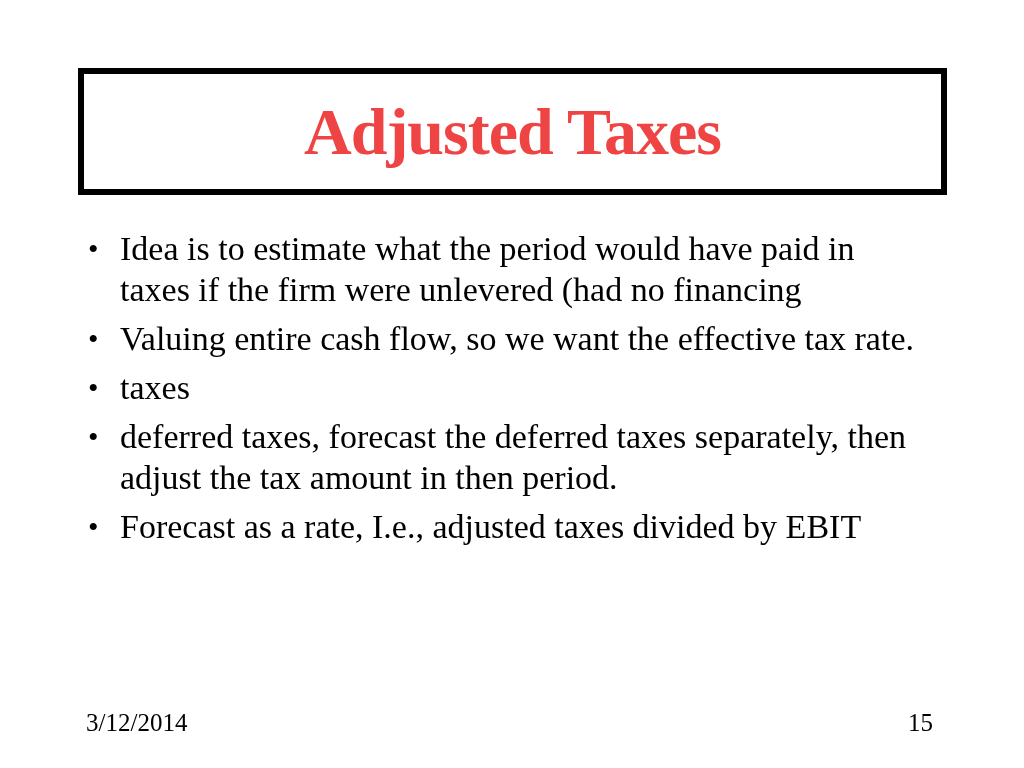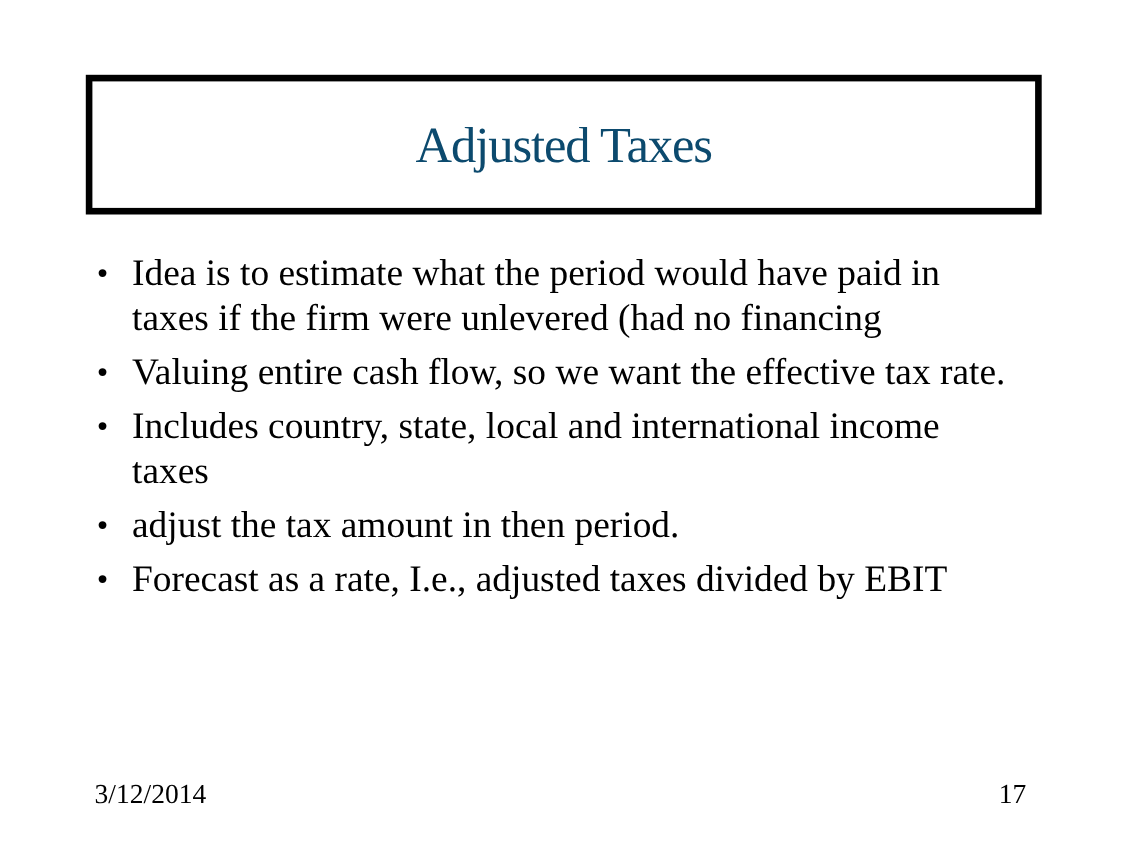--- a/index.html
+++ b/index.html
@@ -24,26 +24,26 @@
     height: 127px;
     box-sizing: border-box;
     border: 6px solid #000000;
     background: #ffffff;
     display: flex;
     align-items: center;
     justify-content: center;
   }
   .title-text {
     margin: 0;
-    font-size: 46px;
-    font-weight: normal;
+    font-size: 66px;
+    font-weight: bold;
     letter-spacing: -1px;
     line-height: 1;
     white-space: nowrap;
-    color: #0c4a6e;
+    color: #ef4444;
   }
   .content {
     position: absolute;
     left: 84px;
     top: 228px;
     width: 856px;
   }
   .bullet {
     display: flex;
     align-items: flex-start;
@@ -106,39 +106,39 @@
       <span class="bullet-marker">•</span>
       <span class="bullet-text">
         <span class="bullet-line">Valuing entire cash flow, so we want the effective tax rate.</span>
 
       </span>
     </div>
 
     <div class="bullet">
       <span class="bullet-marker">•</span>
       <span class="bullet-text">
-        <span class="bullet-line">Includes country, state, local and international income</span>
         <span class="bullet-line">taxes</span>
 
       </span>
     </div>
 
     <div class="bullet">
       <span class="bullet-marker">•</span>
       <span class="bullet-text">
+        <span class="bullet-line">deferred taxes, forecast the deferred taxes separately, then</span>
         <span class="bullet-line">adjust the tax amount in then period.</span>
       </span>
     </div>
 
     <div class="bullet">
       <span class="bullet-marker">•</span>
       <span class="bullet-text">
         <span class="bullet-line">Forecast as a rate, I.e., adjusted taxes divided by EBIT</span>
 
       </span>
     </div>
 
   </div>
 
   <div class="footer-date">3/12/2014</div>
-  <div class="footer-page">17</div>
+  <div class="footer-page">15</div>
 
 </div>
 
 </body></html>

